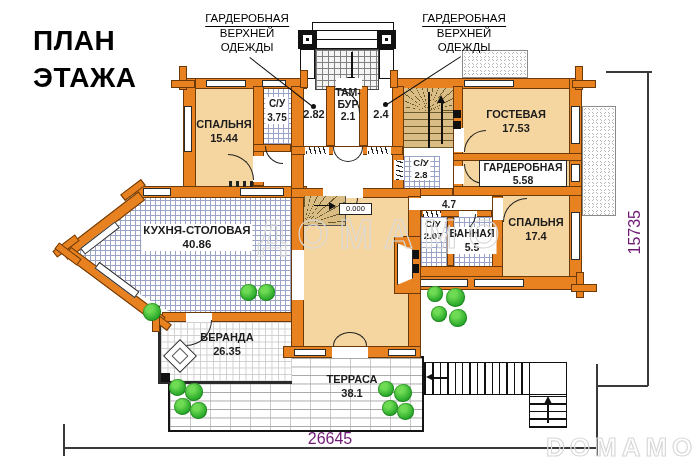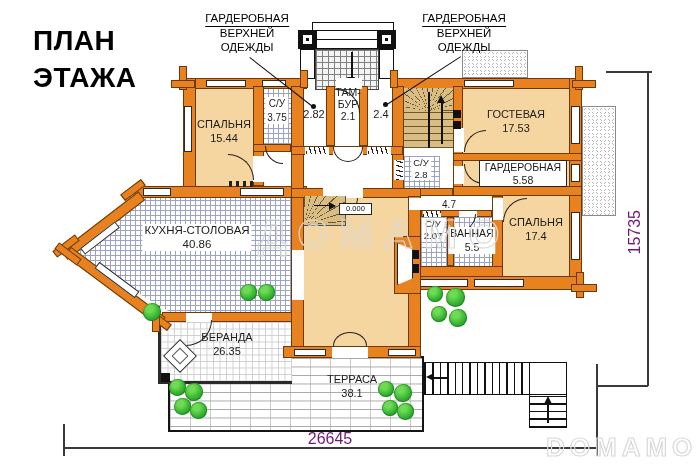--- a/index.html
+++ b/index.html
@@ -46,21 +46,21 @@
   .fold{background:repeating-linear-gradient(75deg,#222 0 1.2px,transparent 1.2px 4.5px);}
   .foldv{background:repeating-linear-gradient(15deg,#222 0 1.2px,transparent 1.2px 4.5px);}
   
   .aline{background:#111;}
   .bush{border-radius:50% 46% 50% 48%;
         background:radial-gradient(circle at 38% 32%,#6fdb54 0 3px,#2fae2e 62%,#0f7d18);
         box-shadow:inset 0 0 0 1px rgba(10,80,10,.35);}
   .dot{background:#111;border-radius:50%;}
   .dim{background:#3a3a3a;}
   .rl{transform:translateX(-50%);text-align:center;font-size:11px;line-height:13.5px;
-      color:#1c1c1c;white-space:nowrap;}
+      color:#1c1c1c;white-space:nowrap;font-weight:bold;}
   .rl span{display:block;}
   .rl .bg{background:#fff;padding:0 2px;}
   .ann{transform:translateX(-50%);text-align:center;font-size:11.5px;line-height:13.5px;color:#000;}
   .ann span{display:block;}
   .ann .ul{text-decoration:none;border-bottom:1px solid #000;display:inline-block;padding-bottom:.5px;}
   .lead{height:1.2px;background:#111;transform-origin:0 0;}
   .title{font-size:28px;font-weight:bold;color:#000;line-height:37px;letter-spacing:.5px;}
   .title span{display:block;}
   .dimtxt{font-size:16px;color:#701a75;}
   .vtext{writing-mode:vertical-rl;transform:rotate(180deg);}

